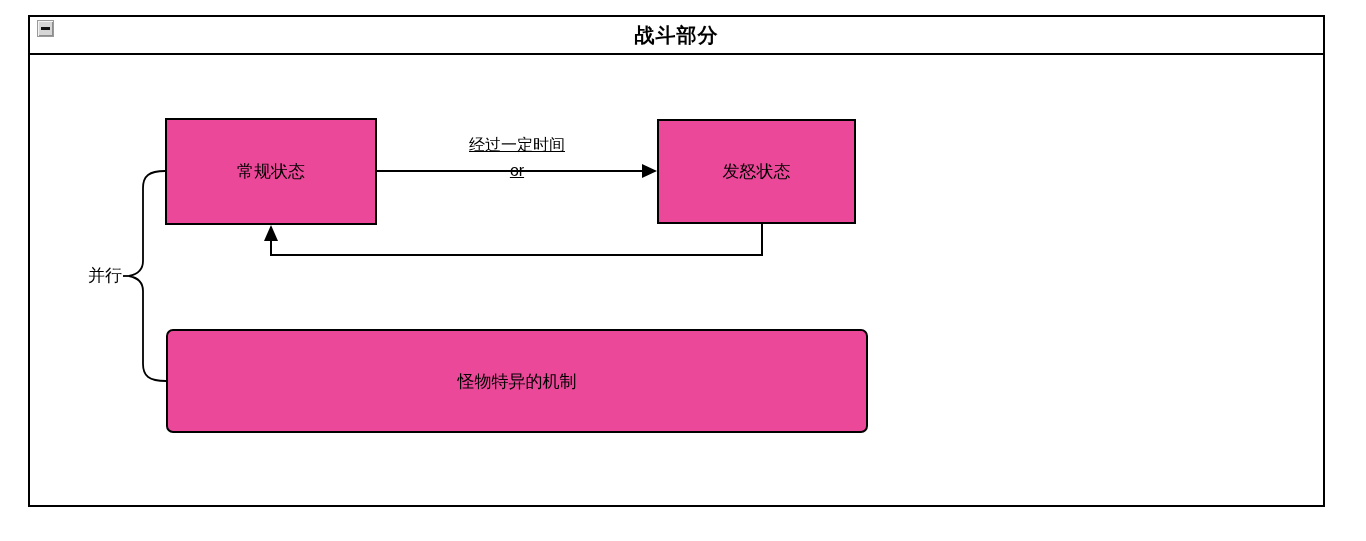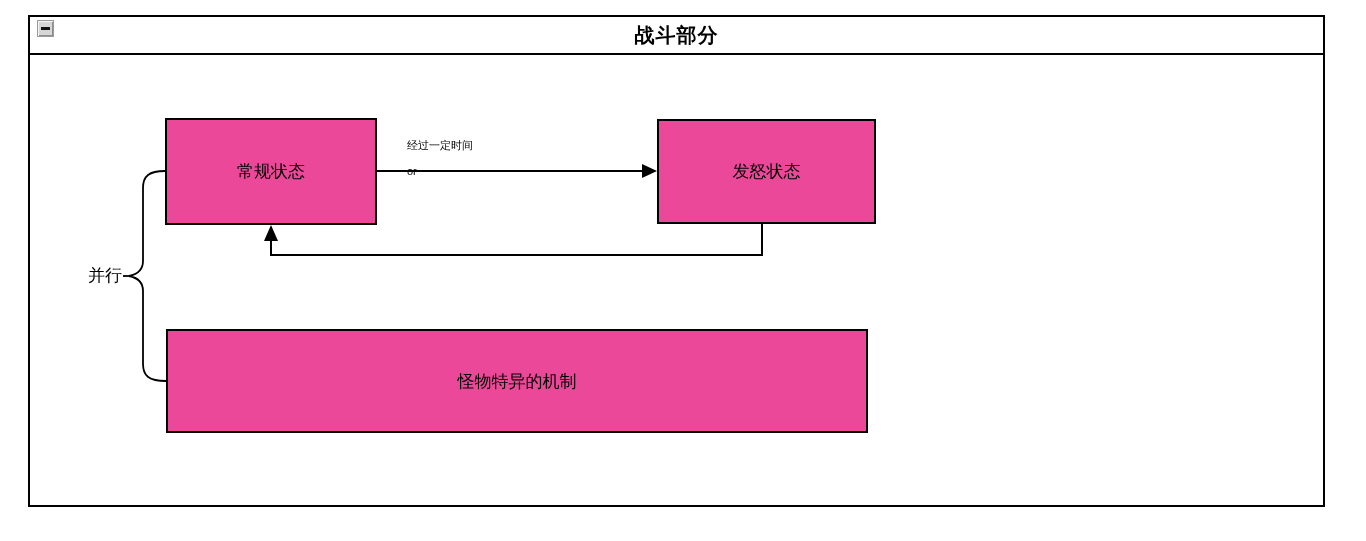--- a/index.html
+++ b/index.html
@@ -59,29 +59,30 @@
   .node {
     position: absolute;
     border: 2px solid #000000;
     background: #ec4899;
     display: flex;
     align-items: center;
     justify-content: center;
     font-size: 17px;
   }
   .node-normal  { left: 135px; top: 63px;  width: 212px; height: 107px; }
-  .node-enraged { left: 627px; top: 64px;  width: 219px; height: 105px; align-items: center; }
-  .node-mech    { left: 136px; top: 274px; width: 702px; height: 104px; }
+  .node-enraged { left: 627px; top: 64px;  width: 199px; height: 105px; align-items: center; }
+  .node-mech    { left: 136px; top: 274px; width: 702px; height: 104px; border-radius: 7px; }
   .edge-label {
     position: absolute;
     left: 377px; top: 77px;
     width: 220px;
-    text-align: left;
-    font-size: 11px;
+    text-align: center;
+    font-size: 16px;
     line-height: 26px;
+    text-decoration: underline;
   }
   .brace-label {
     position: absolute;
     left: 43px; top: 208px;
     width: 49px;
     text-align: right;
     font-size: 17px;
     line-height: 26px;
   }
 </style>

